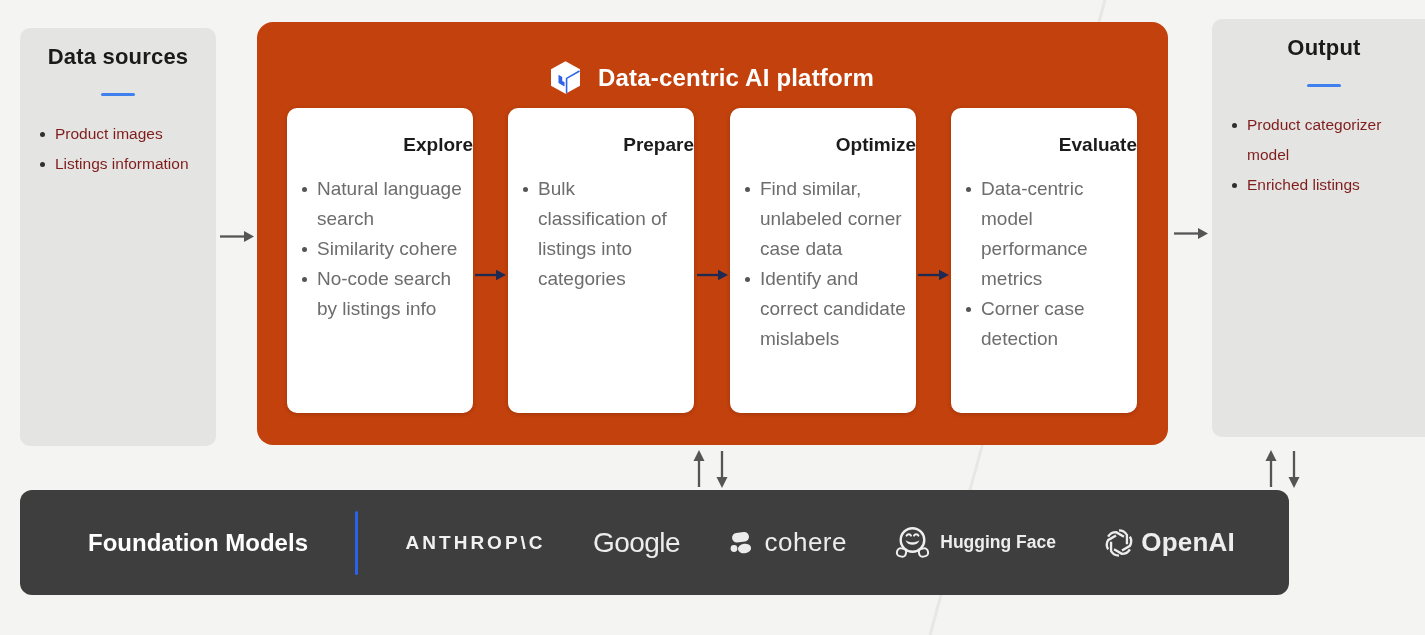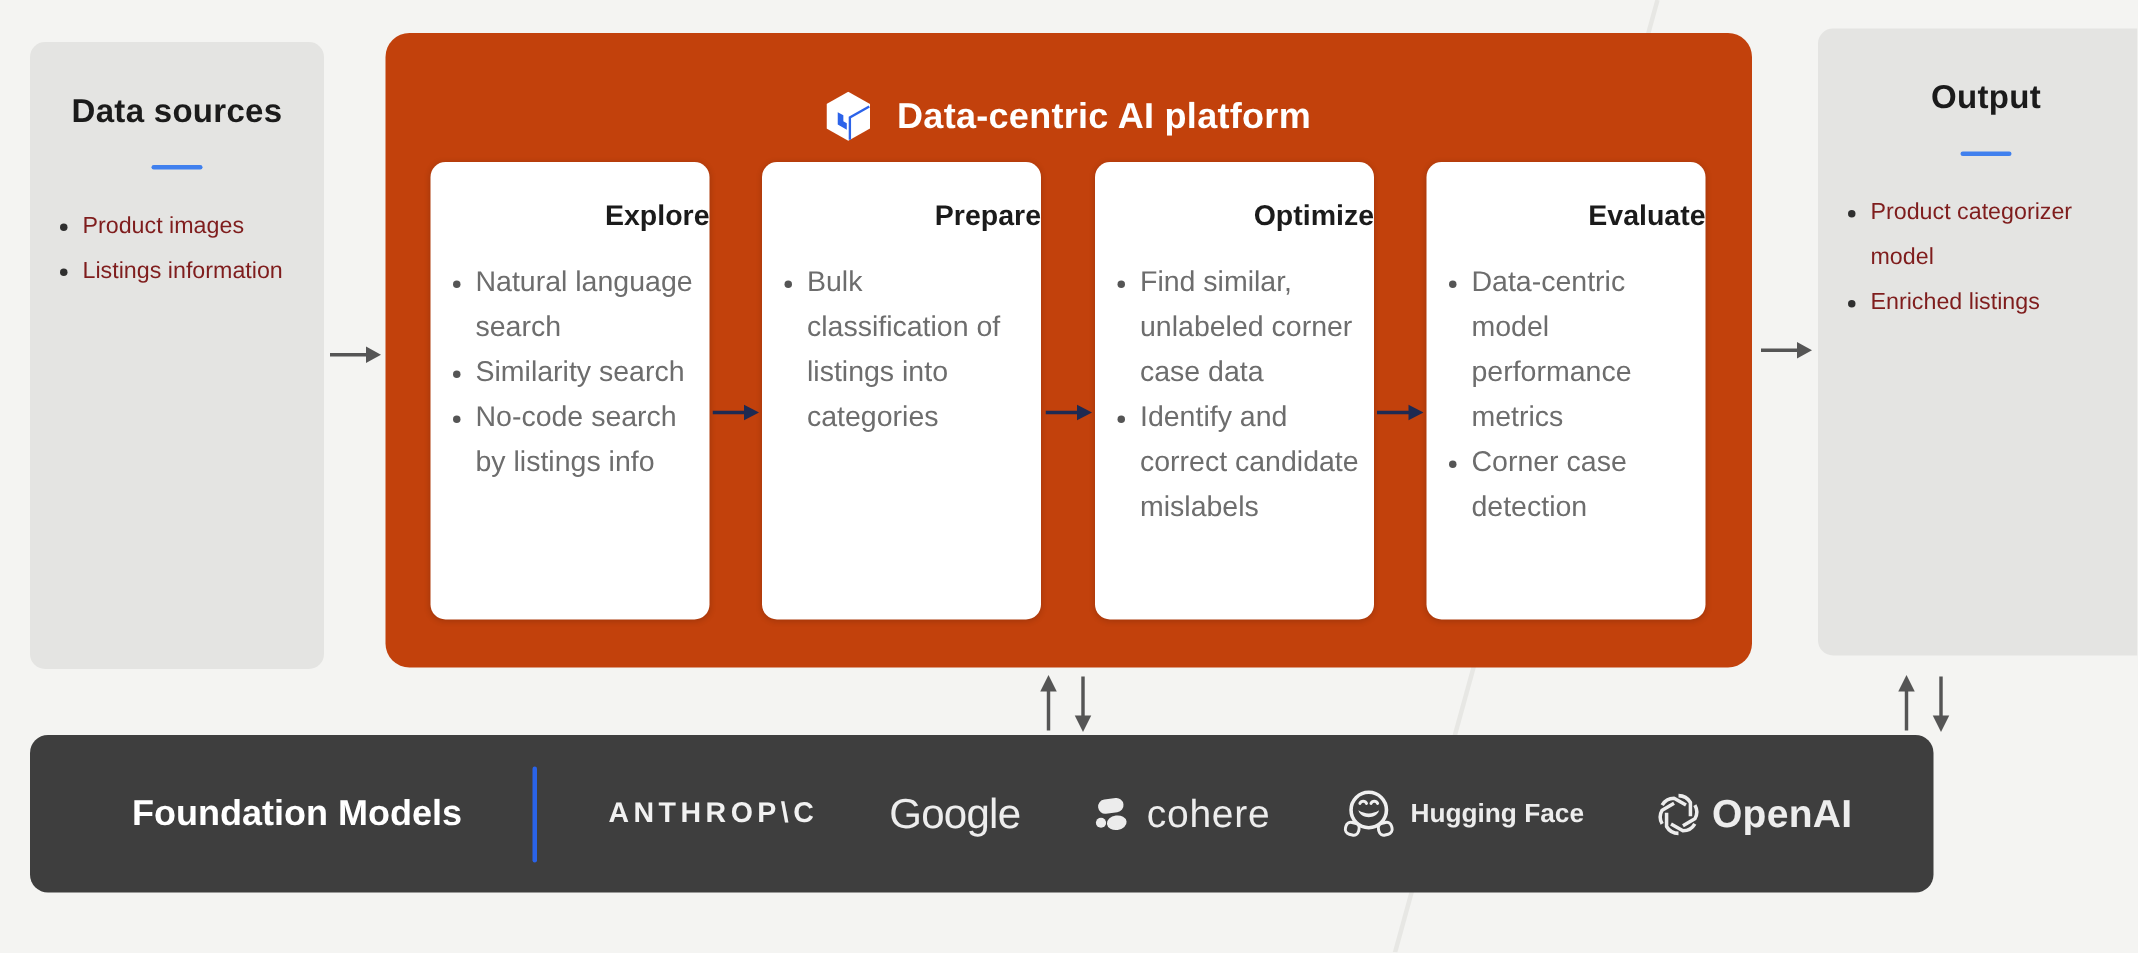--- a/index.html
+++ b/index.html
@@ -7,21 +7,21 @@
   .canvas {
     position:relative; width:1425px; height:635px; overflow:hidden;
     background:#f4f4f2; font-family:"Liberation Sans", sans-serif;
   }
   .bgline { position:absolute; left:0; top:0; z-index:0; }
 
   
   .panel { position:absolute; background:#e4e4e2; border-radius:10px; z-index:1; }
   .panel-ds  { left:20px;  top:28px; width:196px; height:418px; }
   .panel-out { left:1212px; top:19px; width:224px; height:418px; }
-  .panel h2 { margin-top:33px; text-align:center; font-size:22px; font-weight:700; color:#1b1b1b; letter-spacing:.2px; }
+  .panel h2 { margin-top:16px; text-align:center; font-size:22px; font-weight:700; color:#1b1b1b; letter-spacing:.2px; }
   .underline { width:34px; height:3px; background:#4080ee; border-radius:2px; margin:23px auto 0; }
   .plist { margin-top:23px; padding:0 12px 0 20px; }
   .li { display:flex; font-size:15.5px; line-height:30px; color:#7f1d1d; }
   .li .dot { width:5px; height:5px; border-radius:50%; background:#2f2f2f; margin:13px 10px 0 0; flex:none; }
 
   
   .platform { position:absolute; left:257px; top:22px; width:911px; height:423px; background:#c2410c; border-radius:16px; z-index:1; }
   .phead { display:flex; justify-content:center; align-items:center; gap:18px; padding-top:39px; }
   .phead h1 { font-size:24px; font-weight:700; color:#ffffff; letter-spacing:.2px; }
 
@@ -95,21 +95,21 @@
 
     <div class="card c0">
       <h3>Explore</h3>
       <div class="clist">
         <div class="li">
             <span class="dot"></span>
             <span>Natural language search</span>
           </div>
         <div class="li">
             <span class="dot"></span>
-            <span>Similarity search</span>
+            <span>Similarity cohere</span>
           </div>
         <div class="li">
             <span class="dot"></span>
             <span>No-code search by listings info</span>
           </div>
       </div>
     </div>
 
     <div class="card c1">
       <h3>Prepare</h3>

